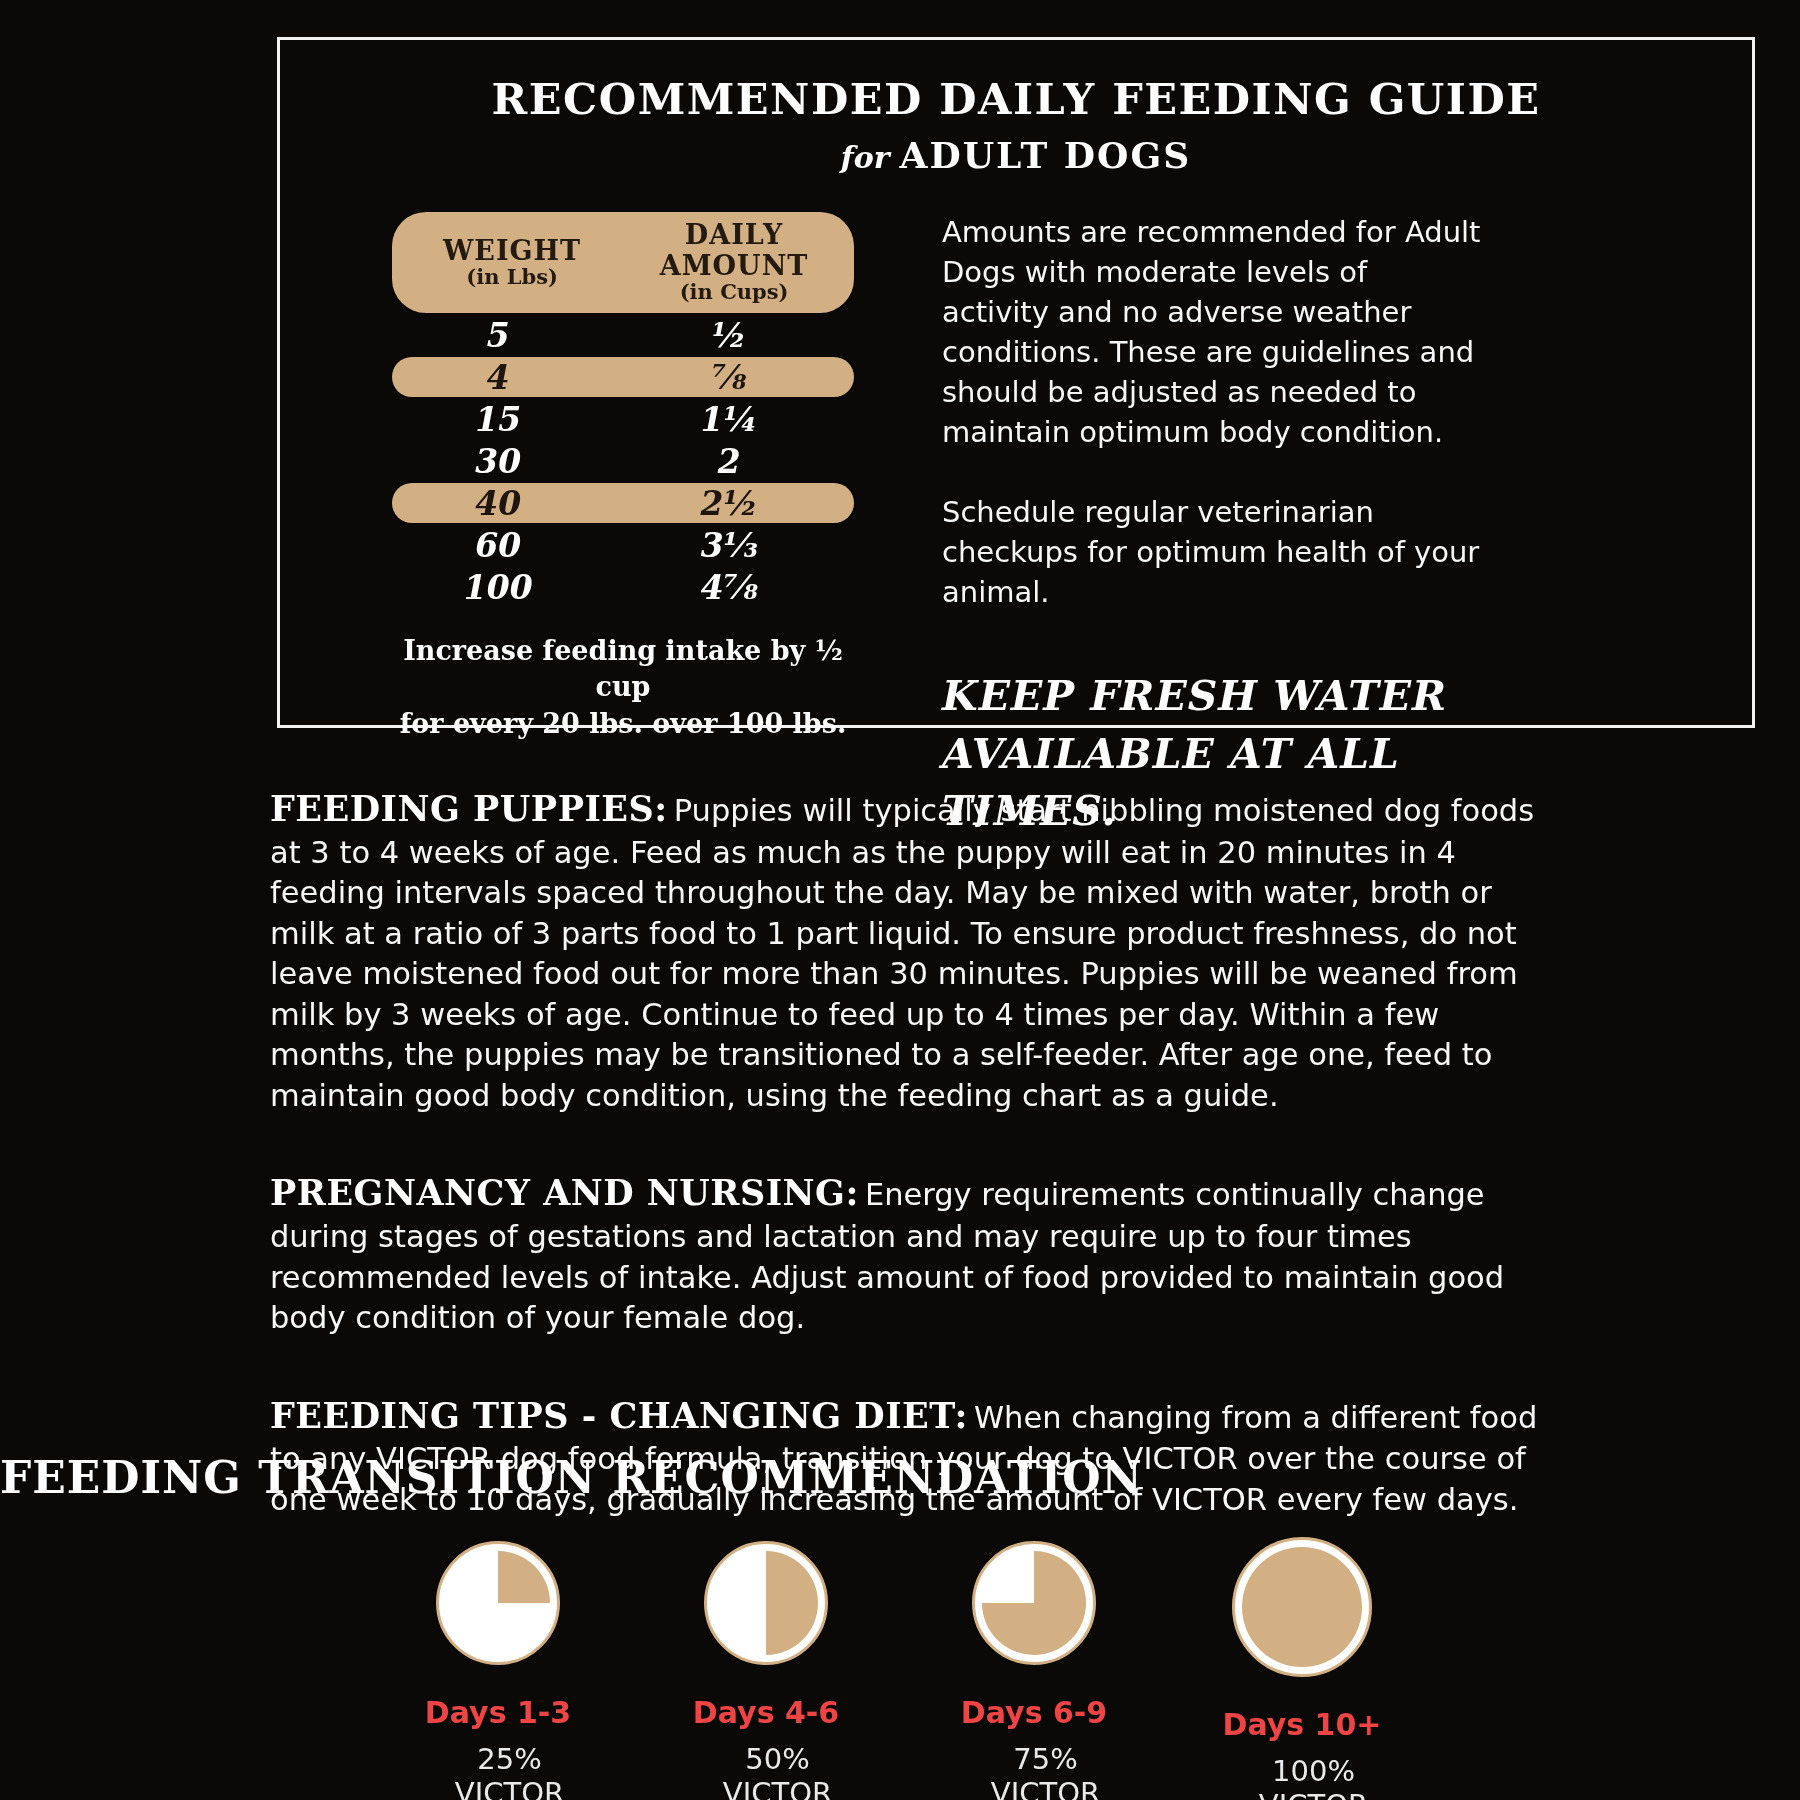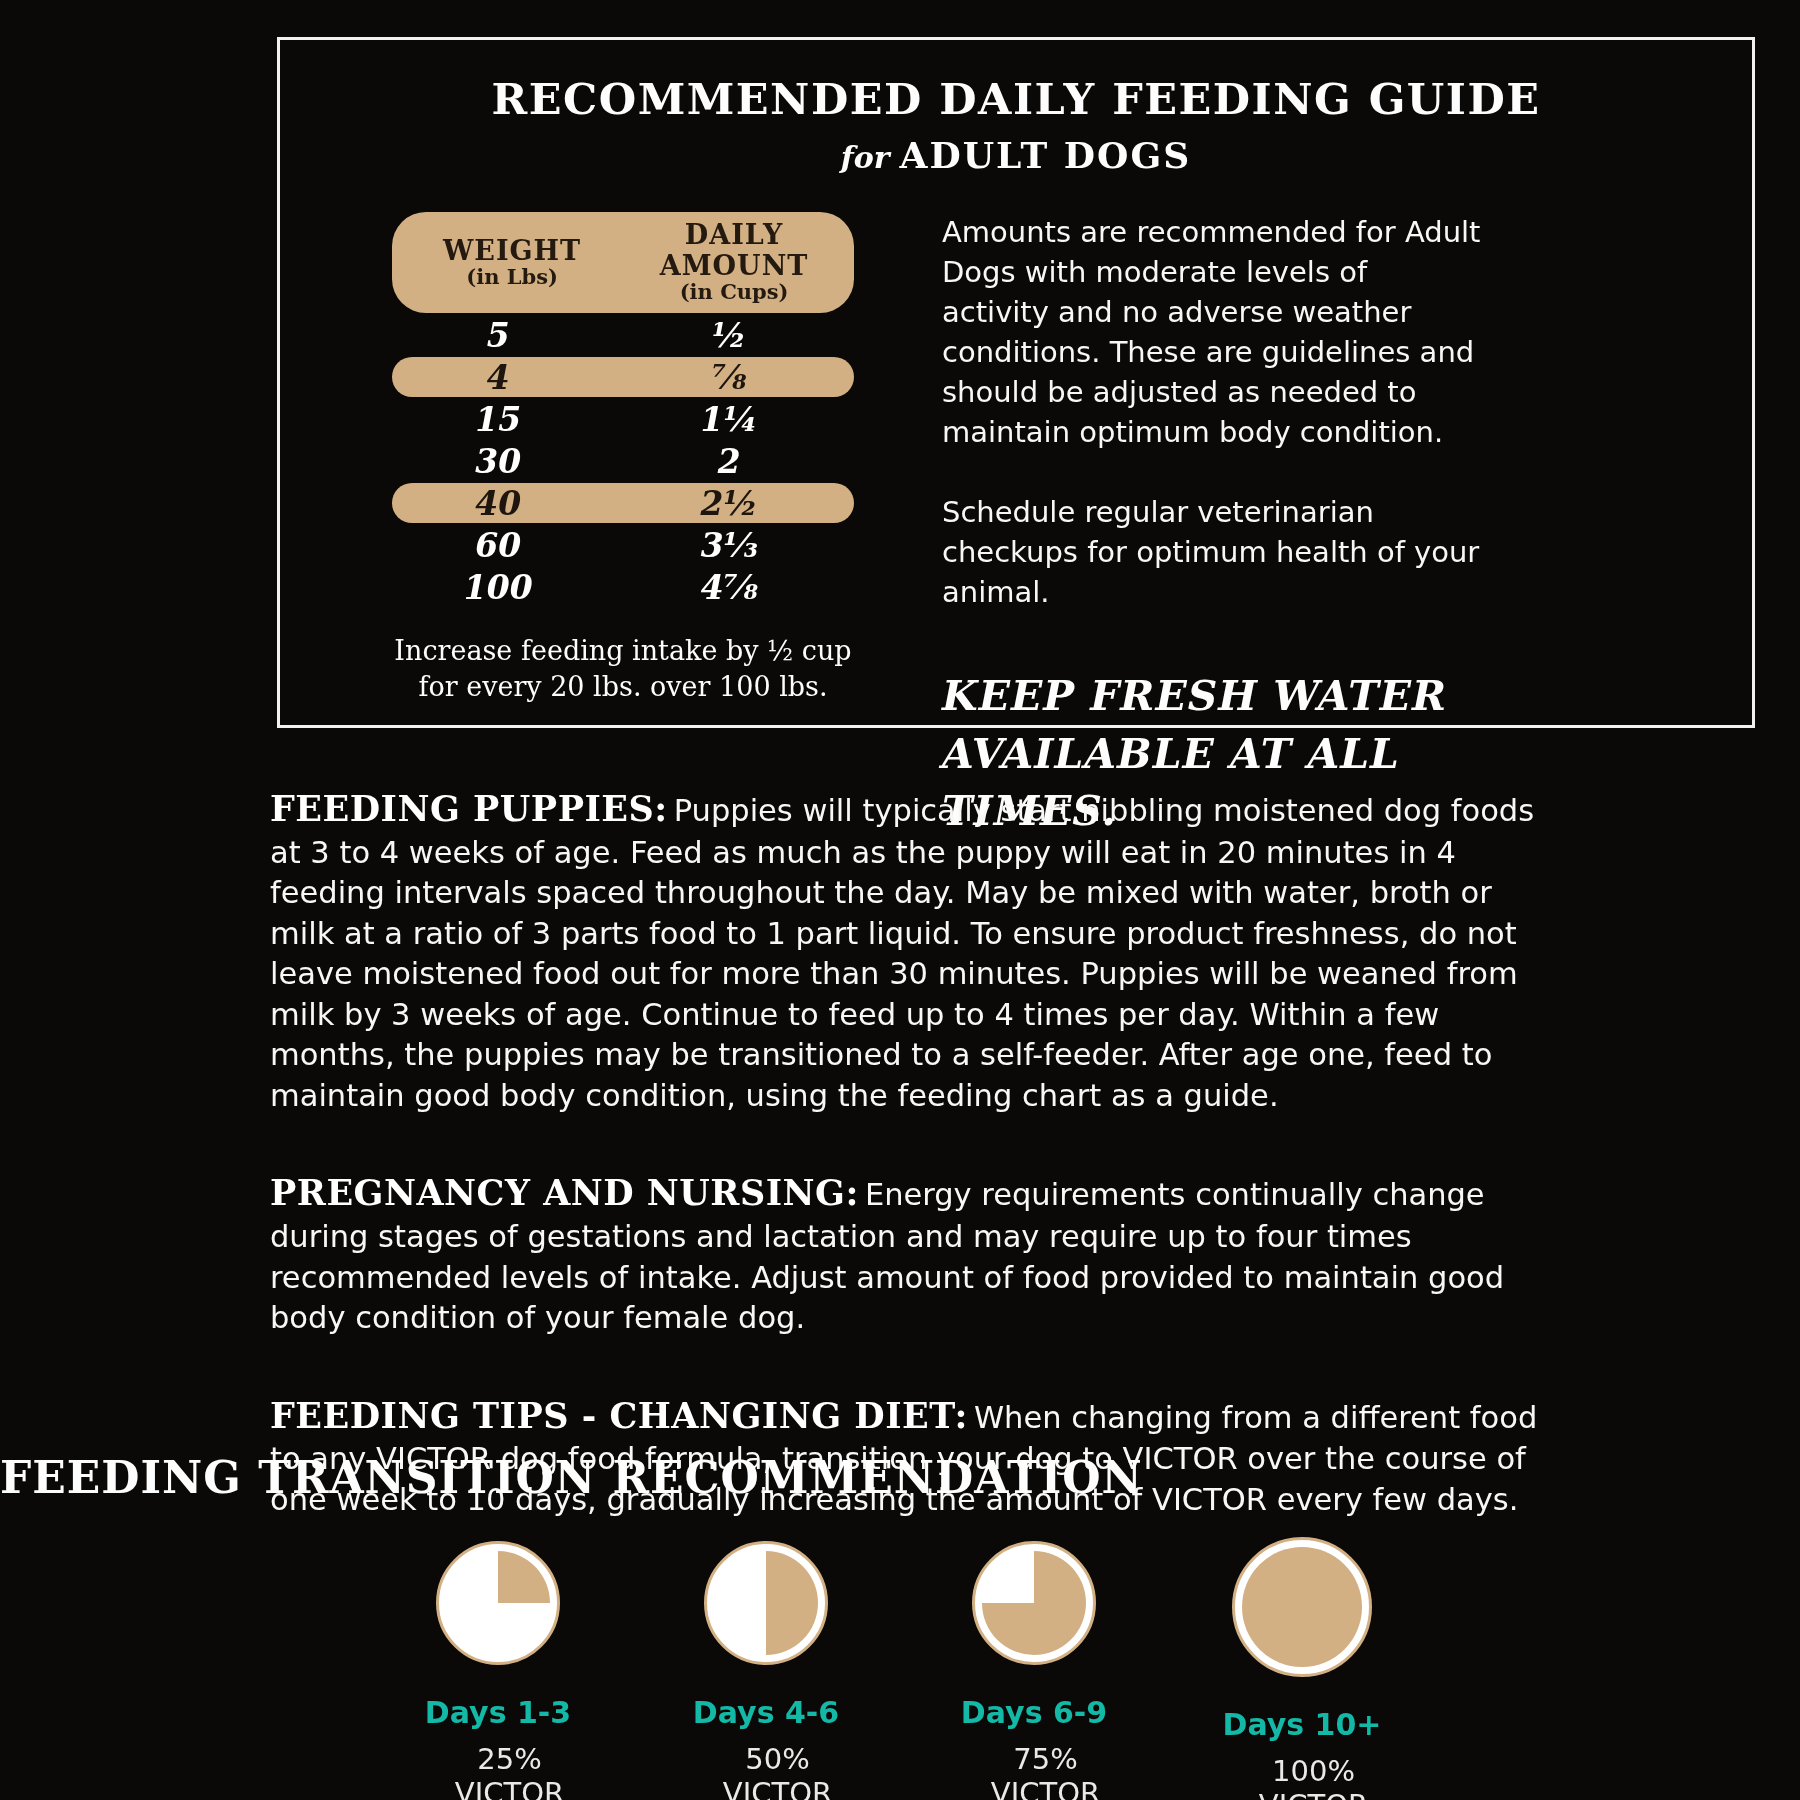--- a/index.html
+++ b/index.html
@@ -63,21 +63,21 @@
   .ft-row.hl{
     background:var(--tan);
     border-radius:21px;
     color:#1d150e;
   }
   .ft-row .cell{text-align:center;}
   .ft-row .c1{width:46%;}
   .ft-row .c2{width:54%;}
   .ft-footnote{
     margin-top:26px;text-align:center;
-    font-family:"DejaVu Serif",serif;font-weight:normal;
+    font-family:"DejaVu Serif",serif;font-weight:bold;
     font-size:27px;line-height:1.35;color:#fdfdfd;
   }
 
   
   .gb-notes{margin-left:88px;width:540px;font-size:29px;line-height:1.38;color:#f7f7f7;}
   .gb-notes .para2{margin-top:40px;}
   .gb-emphasis{
     margin-top:56px;
     font-family:"DejaVu Serif",serif;
     font-weight:bold;font-style:italic;
@@ -117,21 +117,21 @@
     display:flex;align-items:center;justify-content:center;
     box-sizing:border-box;
   }
   .pie-col:last-child .pie-outer{width:140px;height:140px;margin-top:-4px;}
   .pie-inner{
     width:104px;height:104px;border-radius:50%;
   }
   .pie-col:last-child .pie-inner{width:120px;height:120px;}
   .pie-days{
     margin-top:30px;
-    font-size:30px;font-weight:bold;color:#14b8a6;
+    font-size:30px;font-weight:bold;color:#ef4444;
   }
   .pie-line{
     margin-top:12px;
     font-size:29px;color:#e9e9e9;margin-left:23px;
   }
 </style>
 </head>
 <body style="background: rgb(10, 9, 7);">
 
 <div class="guide-box">

